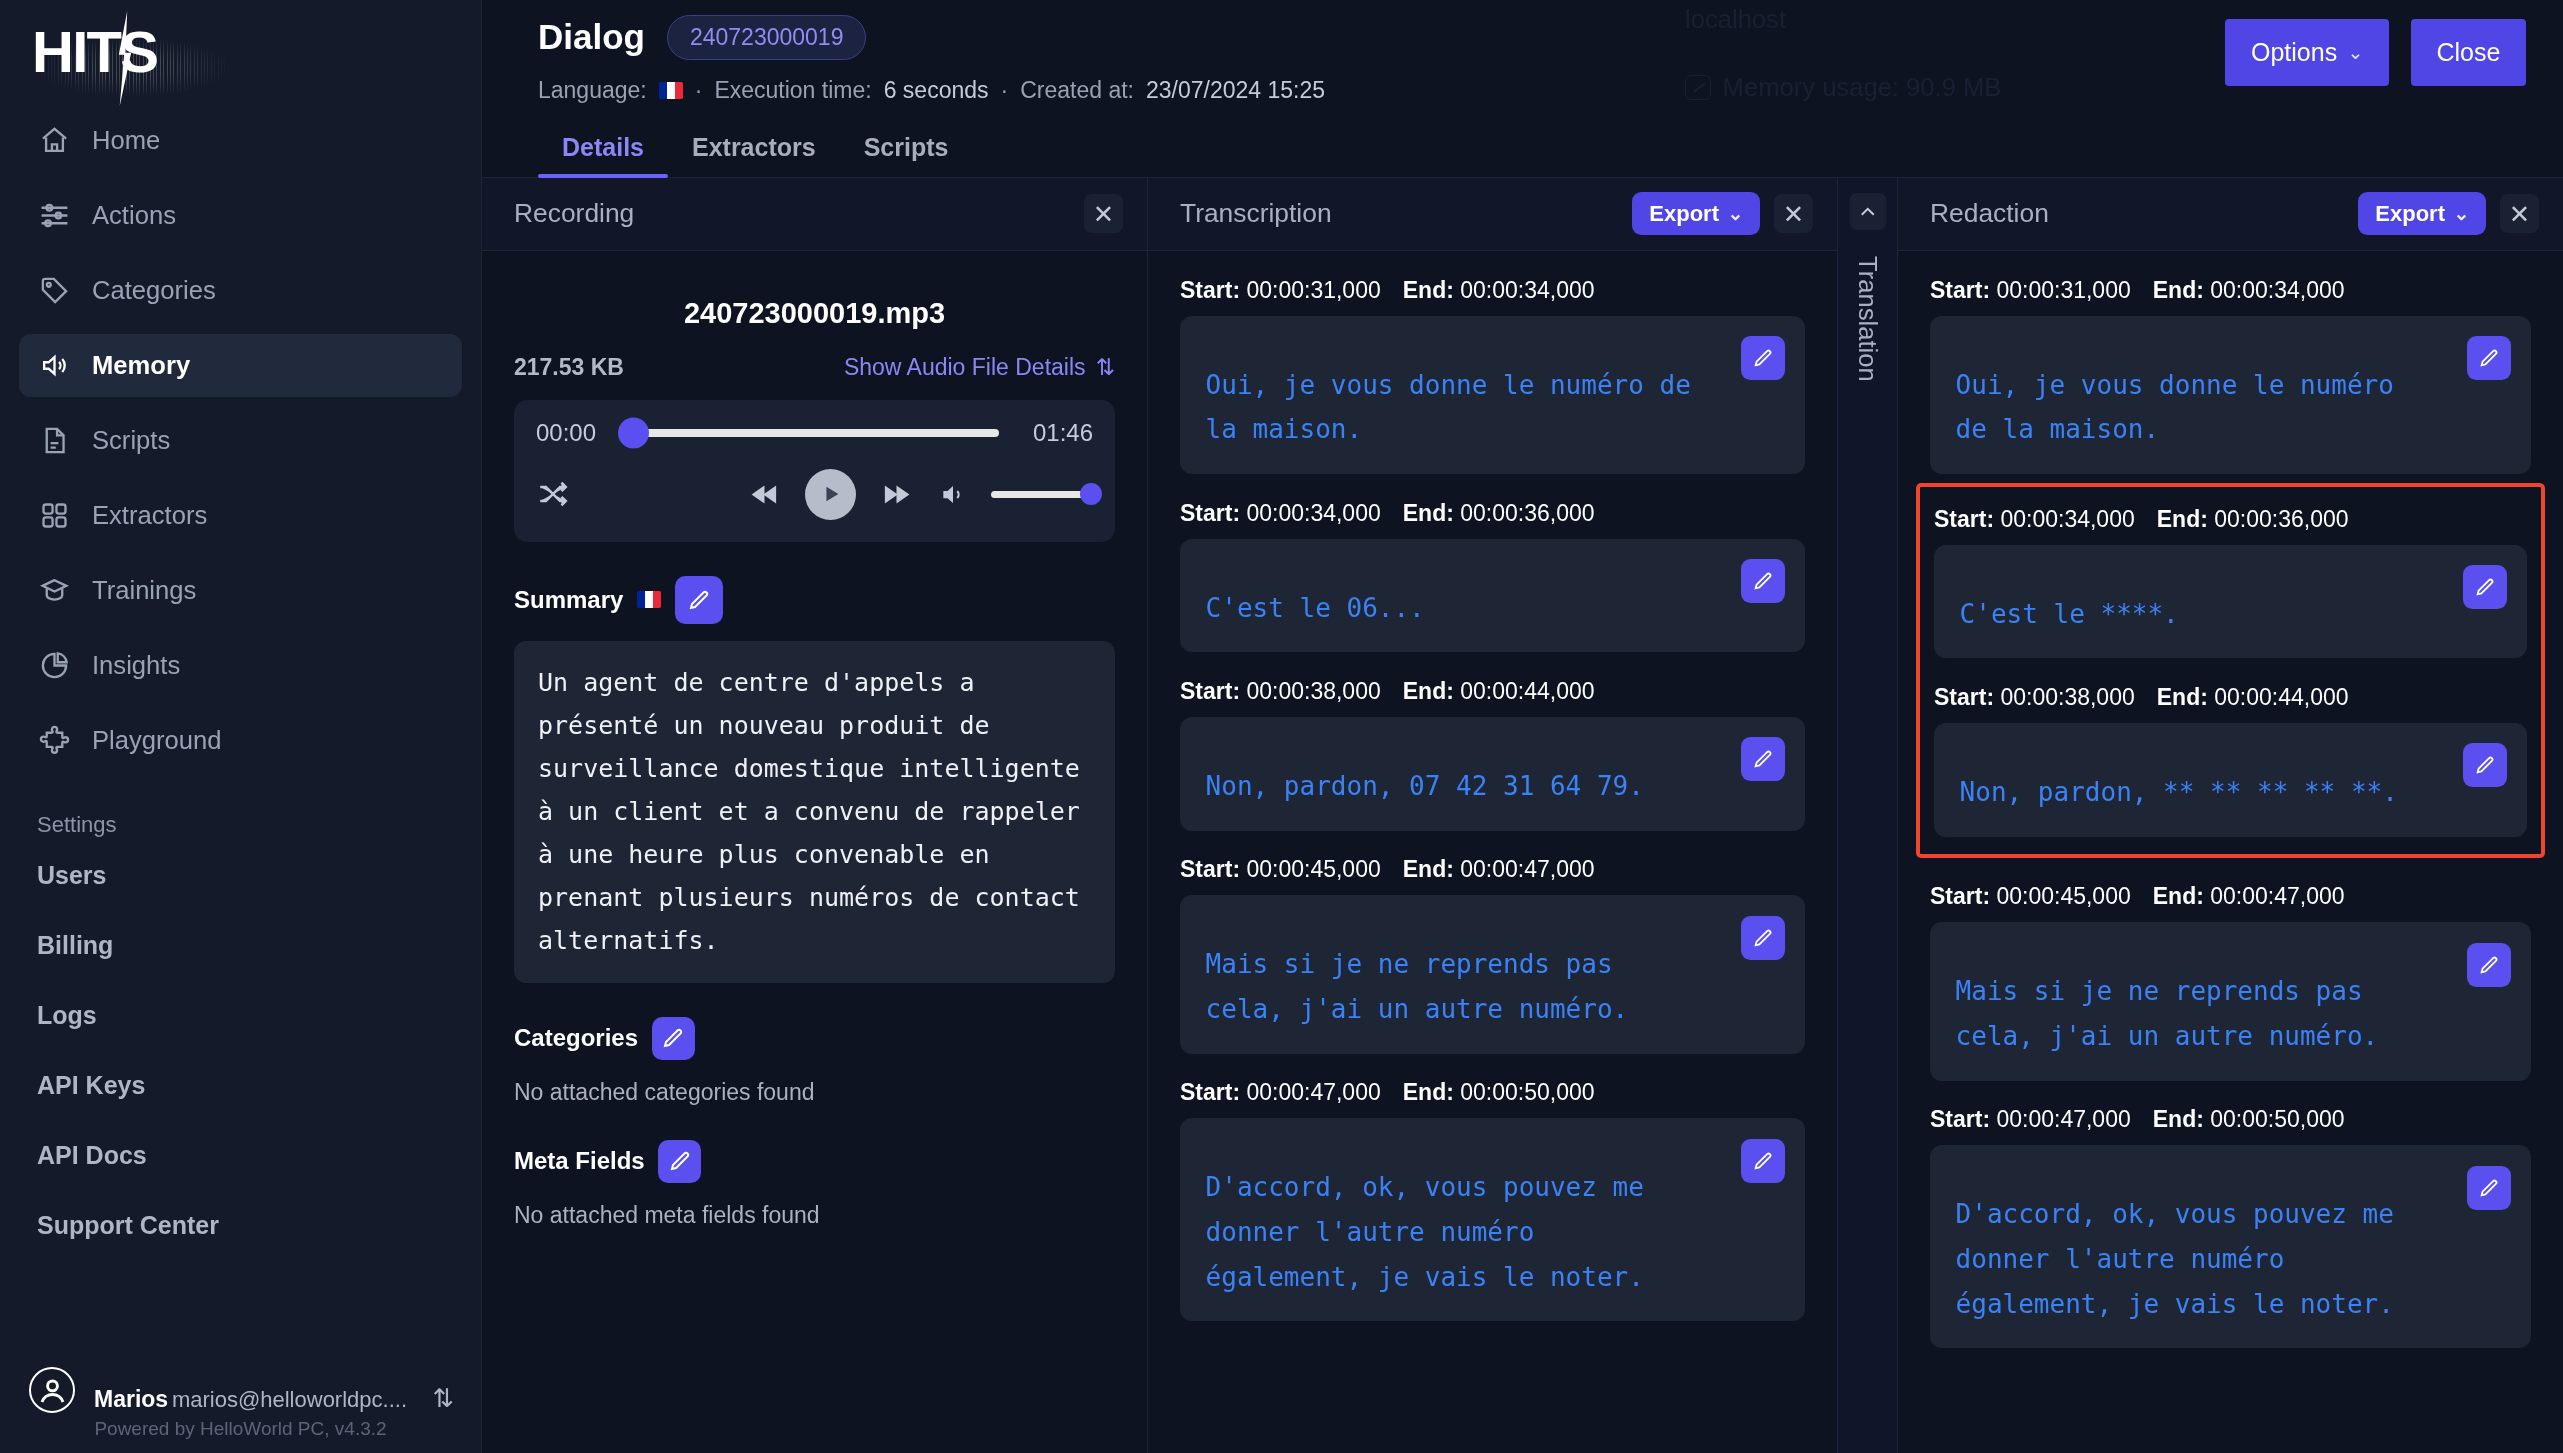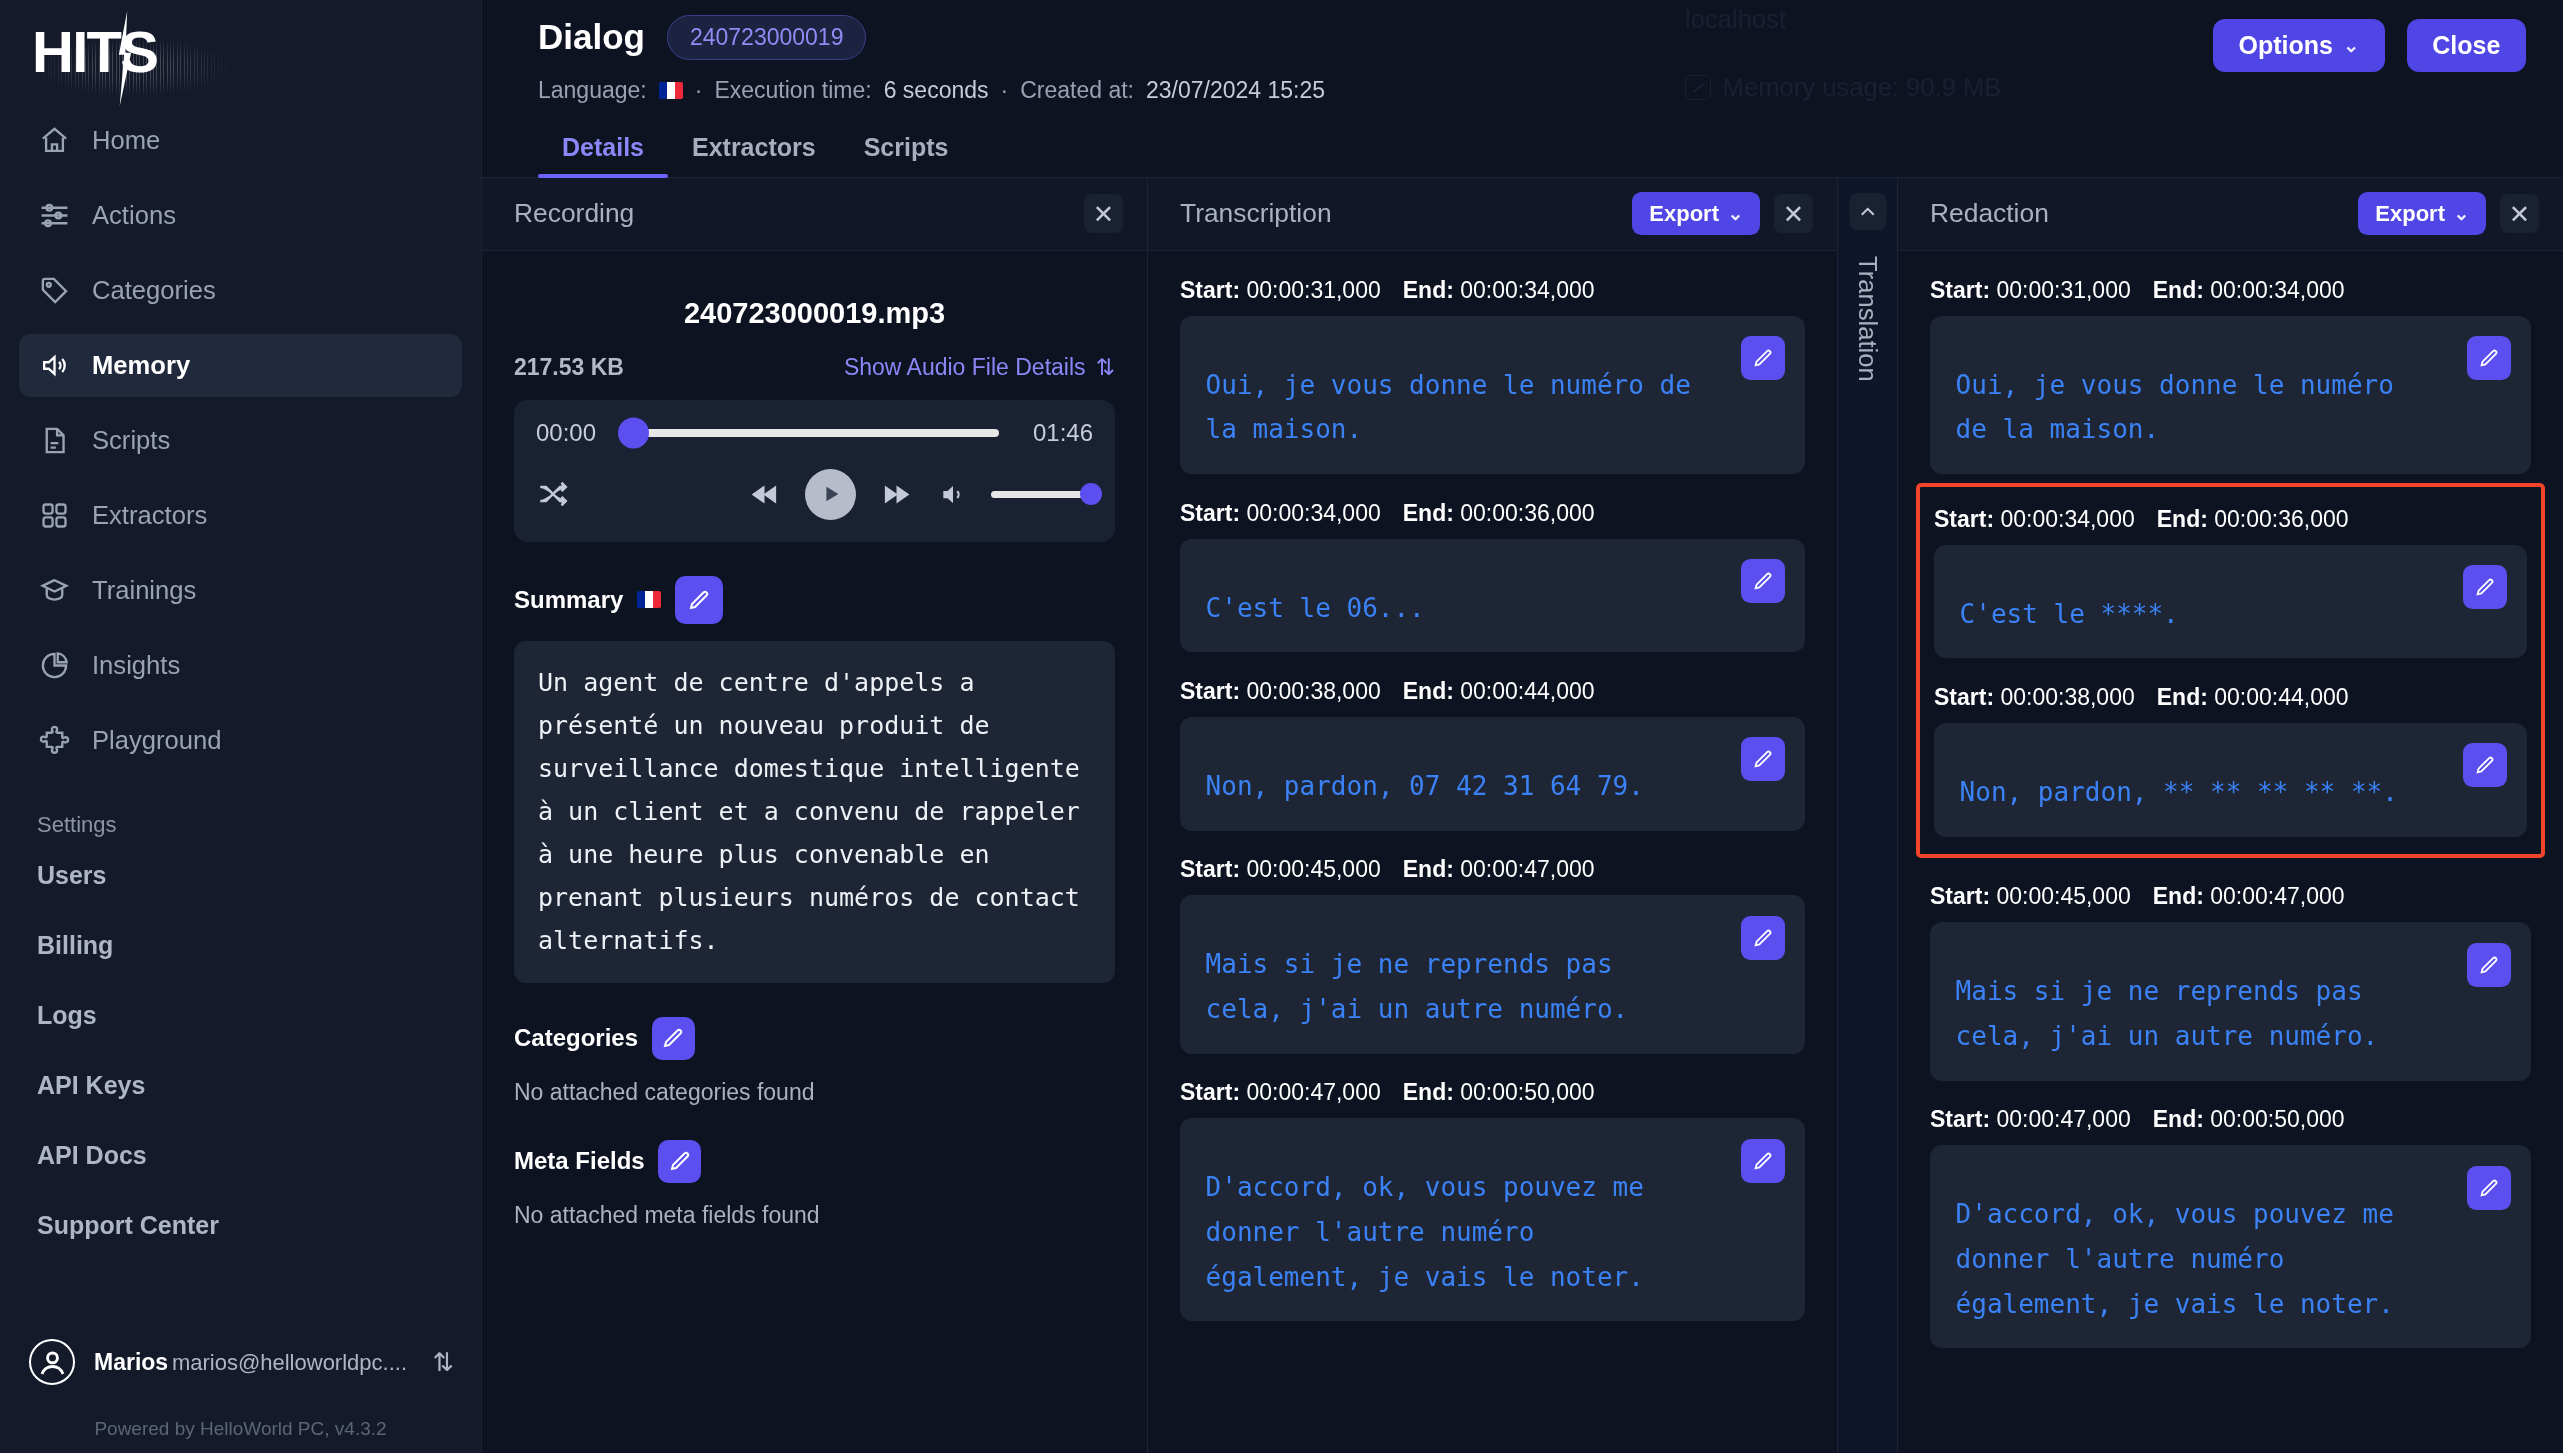--- a/index.html
+++ b/index.html
@@ -49,21 +49,21 @@
   .nav-item .ico { width: 32px; height: 32px; display: flex; align-items: center; justify-content: center; flex: 0 0 32px; }
   .nav-item svg { stroke: currentColor; fill: none; stroke-width: 1.8; width: 31px; height: 31px; }
 
   .sec-label { color: #8c94a6; font-size: 22px; padding: 8.5px 37px 3.4px; margin-top: 19px; }
   .nav-plain {
     color: #aeb6c6; font-size: 25px; font-weight: 600;
     padding: 0 37px; height: 70px; display: flex; align-items: center; cursor: pointer;
   }
 
   .user-box {
-    margin-top: auto; display: flex; align-items: center; gap: 19px;
+    margin-top: auto; display: flex; align-items: flex-end; gap: 19px;
     padding: 0 27px 0 29px; height: 102px; cursor: pointer;
   }
   .avatar {
     width: 46px; height: 46px; border-radius: 50%; border: 2.1px solid #ffffff;
     display: flex; align-items: center; justify-content: center; flex: 0 0 46px;
   }
   .avatar svg { width: 37px; height: 37px; }
   .user-txt { flex: 1; min-width: 0; }
   .user-name { color: #ffffff; font-size: 23px; font-weight: 700; line-height: 1.2; }
   .user-mail { color: #aeb6c6; font-size: 22px; white-space: nowrap; overflow: hidden; text-overflow: ellipsis; }
@@ -88,22 +88,22 @@
   }
   .meta-row { display: flex; align-items: center; gap: 12px; margin-top: 17px; color: #99a1b2; font-size: 23px; }
   .meta-row .lbl { color: #99a1b2; }
   .meta-row .val { color: #c6ccd8; }
   .flag { display: inline-block; width: 24px; height: 17px; border-radius: 1.7px; overflow: hidden; vertical-align: middle; }
   .flag i { display: inline-block; width: 8px; height: 17px; float: left; }
   .flag .b { background: #002395; } .flag .w { background: #ffffff; } .flag .r { background: #ed2939; }
 
   .topbtns { position: absolute; right: 37px; top: 19px; display: flex; gap: 22px; }
   .btn-primary {
-    background: #4f46e5; color: #fff; border: none; border-radius: 12px;
-    height: 53px; padding: 0 25.6px; font-size: 25px; font-weight: 700;
+    background: #4f46e5; color: #fff; border: none; border-radius: 4px;
+    height: 67px; padding: 0 25.6px; font-size: 25px; font-weight: 400;
     display: flex; align-items: center; gap: 10.2px; cursor: pointer;
     font-family: "Liberation Sans", sans-serif;
   }
   .chev { font-size: 19px; opacity: .9; }
 
   .tabs { display: flex; gap: 0; padding: 0 0 0 56px; margin-top: 29px; border-bottom: 0.9px solid #1d2436; align-items: flex-end; }
   .tab { color: #a7aebd; font-size: 25px; font-weight: 600; padding: 0 24px 15.3px; cursor: pointer; position: relative; }
   .tab.active { color: #8b87f7; }
   .tab.active::after { content:""; position: absolute; left: 0; right: 0; bottom: -0.9px; height: 4.3px; background: #6c63ff; border-radius: 2.6px; }
 

